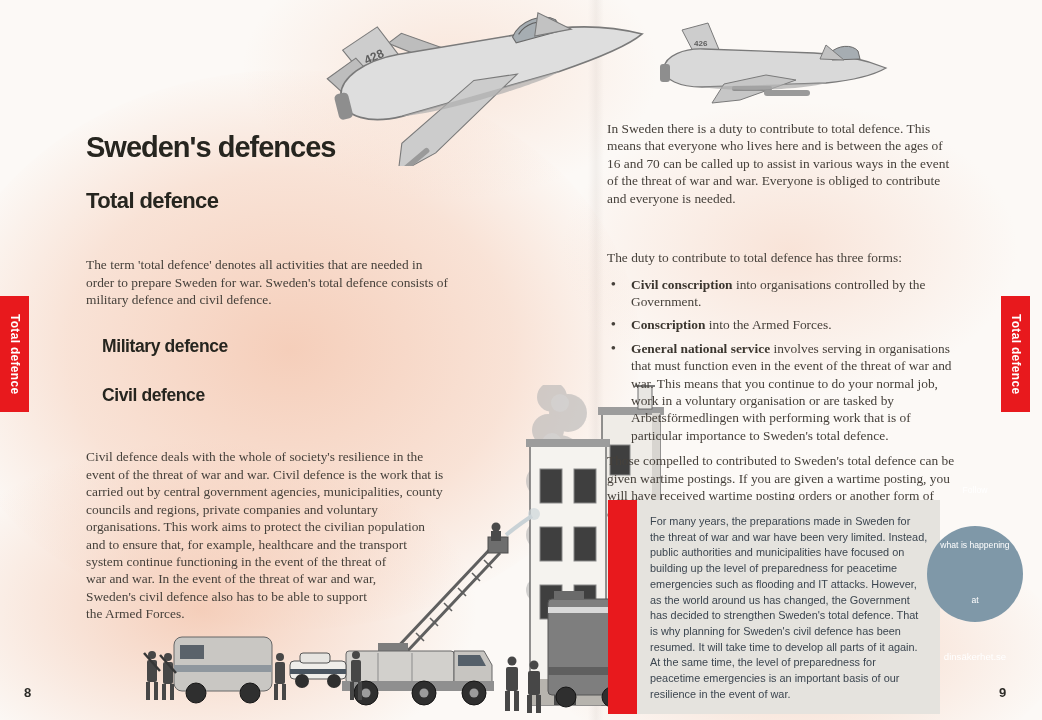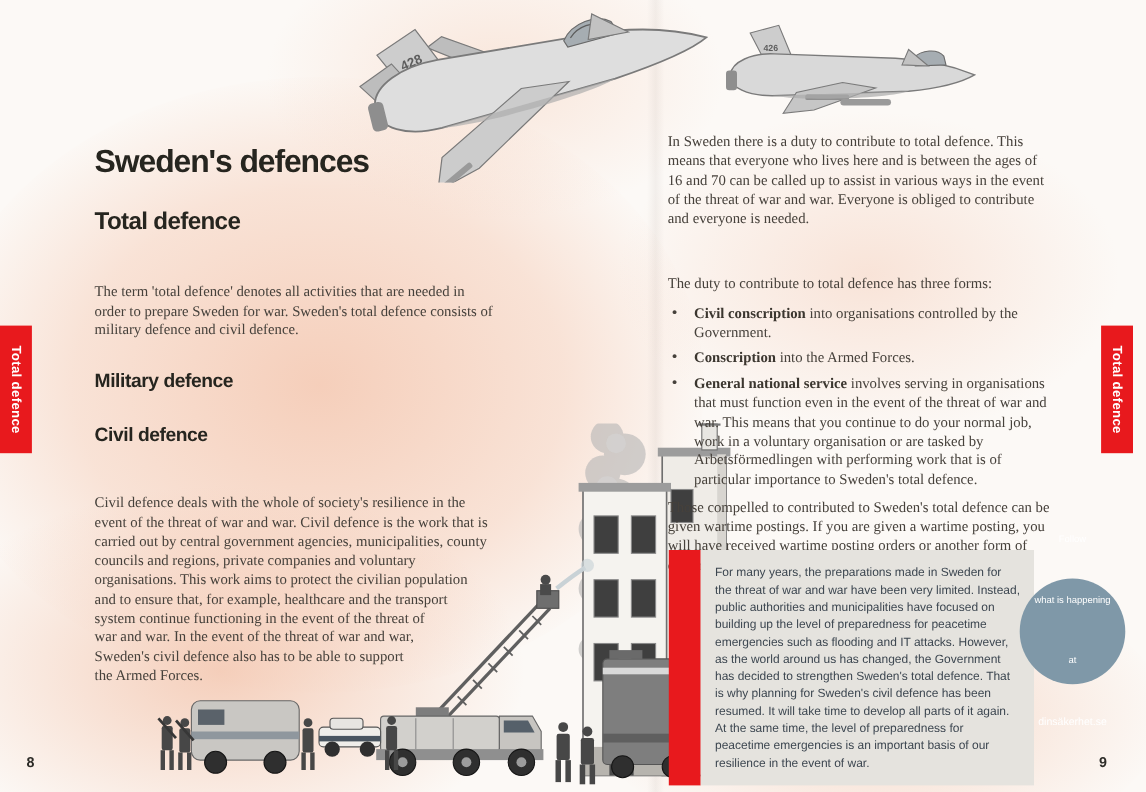--- a/index.html
+++ b/index.html
@@ -38,21 +38,21 @@
   h1{font-family:"Liberation Sans",sans-serif;font-weight:bold;color:var(--heading);
      font-size:29px;letter-spacing:-1px;line-height:1.04;}
   h2{font-family:"Liberation Sans",sans-serif;font-weight:bold;color:var(--heading);
      font-size:22px;letter-spacing:-.6px;}
   h3{font-family:"Liberation Sans",sans-serif;font-weight:bold;color:var(--heading);
      font-size:17.5px;letter-spacing:-.4px;}
   .h-right{font-size:20.5px;letter-spacing:-.6px;line-height:1.15;}
 
   p.body{font-size:13.4px;line-height:1.3;color:var(--body);margin-top:42px;}
   p.intro{font-weight:bold;font-size:13.8px;line-height:1.32;color:#37322c;margin-top:14px;}
-  .mt-h2{margin-top:26px;} .mt-p{margin-top:8px;} .mt-h3{margin-top:28px;}
+  .mt-h2{margin-top:26px;} .mt-p{margin-top:8px;} .mt-h3{margin-top:28px;margin-left:16px;}
 
   .wrap-spacer{float:right;width:130px;height:210px;
     shape-outside:polygon(100% 32%,100% 100%,0% 100%);}
 
   .forms-lead{margin-top:12px;}
   ul.forms{list-style:none;margin-top:9px;}
   ul.forms li{position:relative;padding-left:24px;font-size:13.4px;line-height:1.3;color:var(--body);margin-bottom:6px;}
   ul.forms li::before{content:"•";position:absolute;left:4px;top:-1px;color:var(--body);font-weight:bold;}
   .lead-bold{font-weight:bold;color:#3b362f;}
 

